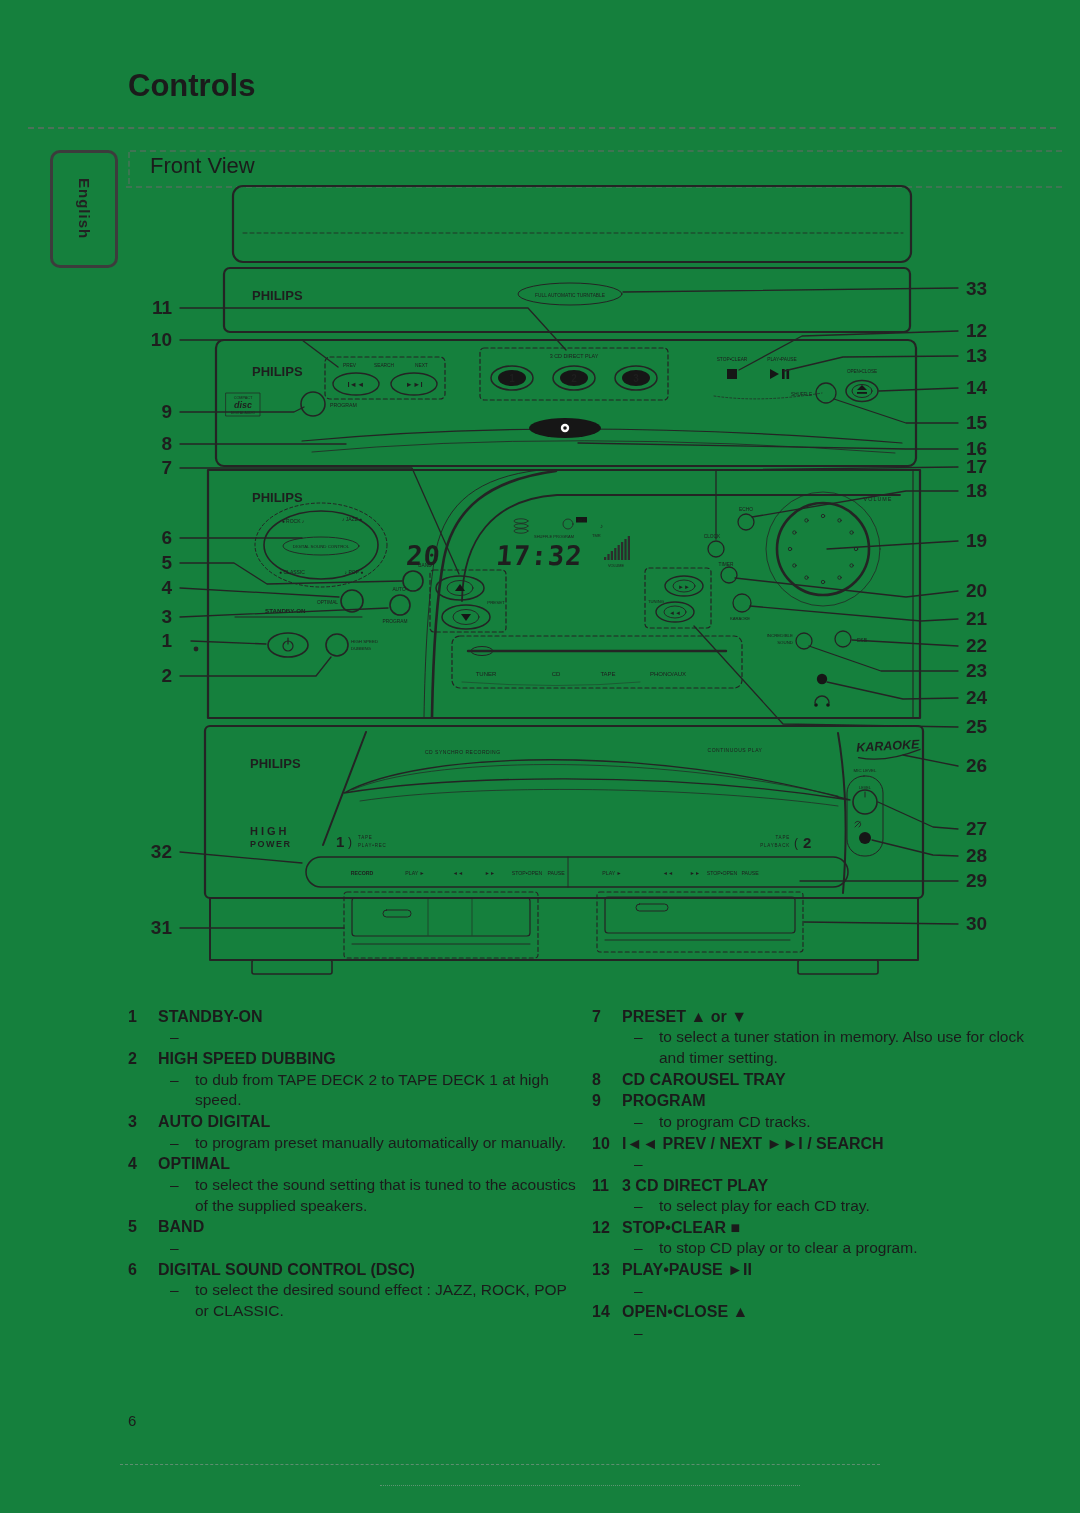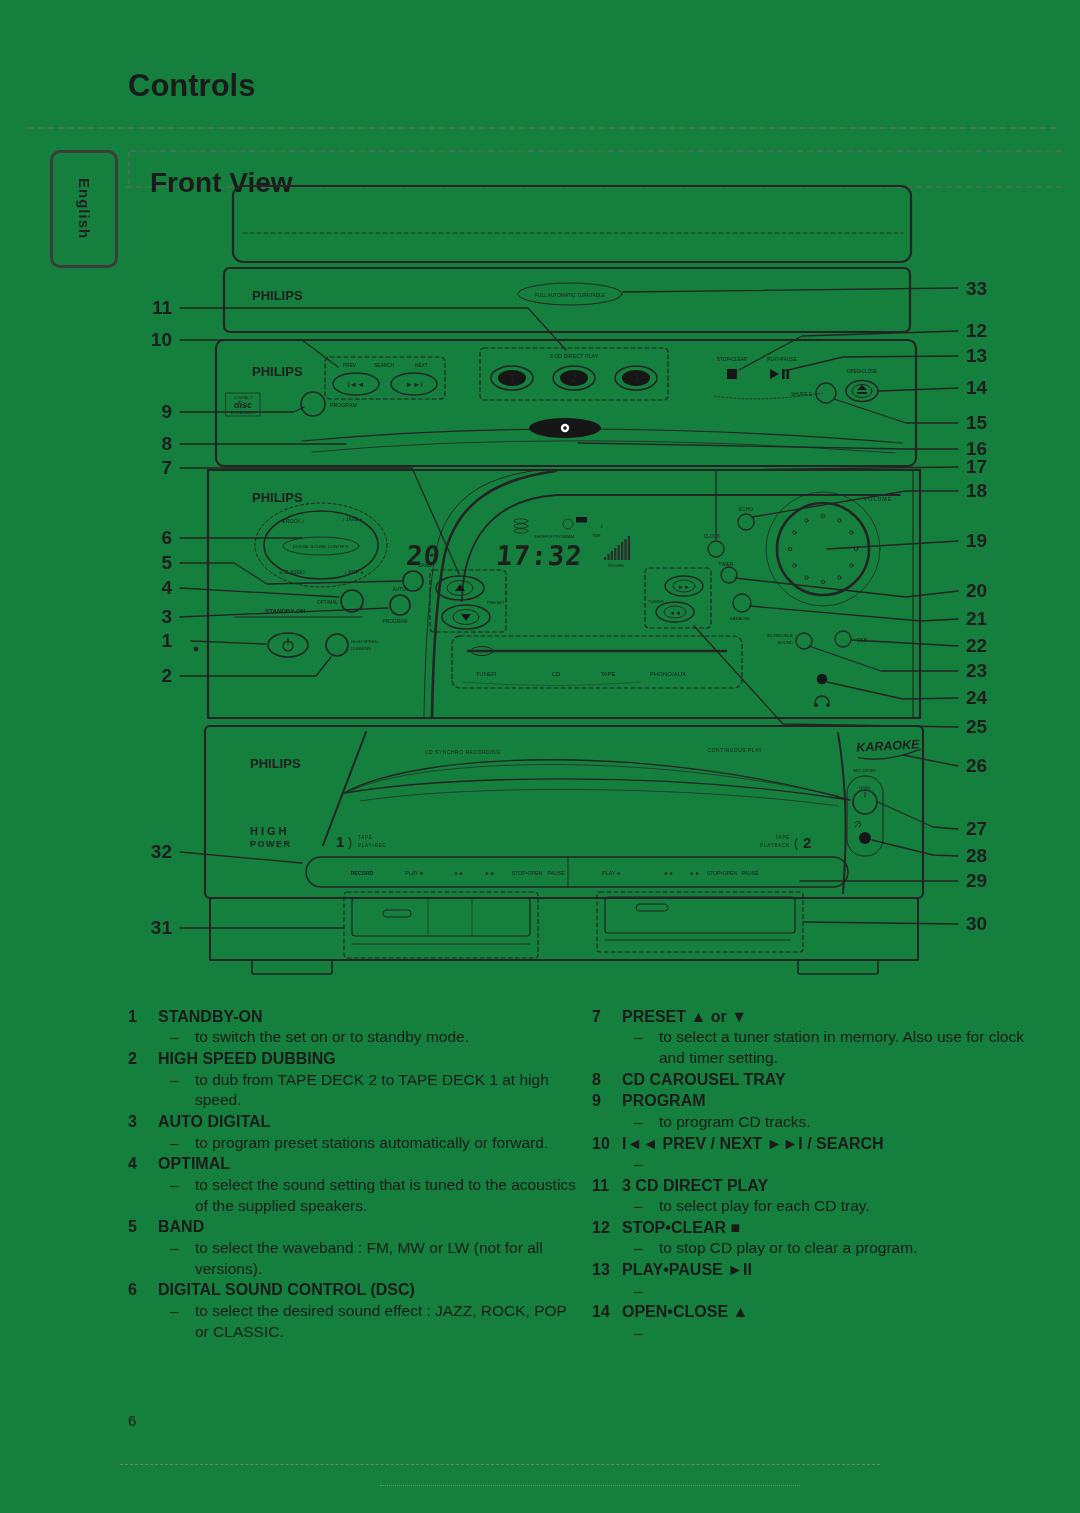--- a/index.html
+++ b/index.html
@@ -5,21 +5,21 @@
   :root{ --ink:#242424; }
   html,body{margin:0;padding:0;background:#e8e8e4;}
   .page{position:relative;width:1080px;height:1513px;background:#15803d;margin:0 auto;
         font-family:"Liberation Sans","DejaVu Sans",sans-serif;color:#1b1b1b;overflow:hidden;}
   .title{position:absolute;left:128px;top:68px;font-size:31px;font-weight:bold;letter-spacing:0;}
   .artifact{position:absolute;border-top:2px dashed #6a6a6a;opacity:.65;}
   .artifact.v{border-top:none;border-left:2px dashed #6a6a6a;}
   .lang-tab{position:absolute;left:50px;top:150px;width:62px;height:112px;border:3px solid #3c3c3c;
             border-radius:10px;display:flex;align-items:center;justify-content:center;}
   .lang-tab span{writing-mode:vertical-rl;font-weight:bold;font-size:15px;letter-spacing:1px;color:#222;}
-  .section-head{position:absolute;left:150px;top:167px;font-size:28px;font-weight:bold;}
+  .section-head{position:absolute;left:150px;top:153px;font-size:22px;font-weight:normal;}
   .diagram-svg{position:absolute;left:0;top:0;width:1080px;height:1513px;}
   .list-col{position:absolute;top:1006px;font-size:15.5px;line-height:1.34;}
   .col-left{left:128px;width:448px;}
   .col-right{left:592px;width:452px;}
   .ctl-head{display:flex;align-items:baseline;}
   .ctl-num{flex:none;width:30px;font-weight:bold;font-size:16px;}
   .ctl-term{font-weight:bold;font-size:16px;}
   .ctl-desc{display:flex;padding-left:42px;}
   .ctl-desc .dash{flex:none;width:25px;}
   .ctl-desc .desc-text{flex:1;}
@@ -461,61 +461,59 @@
   </svg>
 
   <div class="list-col col-left">
     <div class="ctl-item">
       <div class="ctl-head">
           <span class="ctl-num">1</span>
           <span class="ctl-term">STANDBY-ON</span>
         </div>
       <div class="ctl-desc">
           <span class="dash">–</span>
-          <span class="desc-text">to switch the set on or to standby mode.</span>
         </div>
     </div>
     <div class="ctl-item">
       <div class="ctl-head">
           <span class="ctl-num">2</span>
           <span class="ctl-term">HIGH SPEED DUBBING</span>
         </div>
       <div class="ctl-desc">
           <span class="dash">–</span>
           <span class="desc-text">to dub from TAPE DECK 2 to TAPE DECK 1 at high speed.</span>
         </div>
     </div>
     <div class="ctl-item">
       <div class="ctl-head">
           <span class="ctl-num">3</span>
           <span class="ctl-term">AUTO DIGITAL</span>
         </div>
       <div class="ctl-desc">
           <span class="dash">–</span>
-          <span class="desc-text">to program preset stations automatically or forward.</span>
+          <span class="desc-text">to program preset manually automatically or manually.</span>
         </div>
     </div>
     <div class="ctl-item">
       <div class="ctl-head">
           <span class="ctl-num">4</span>
           <span class="ctl-term">OPTIMAL</span>
         </div>
       <div class="ctl-desc">
           <span class="dash">–</span>
           <span class="desc-text">to select the sound setting that is tuned to the acoustics of the supplied speakers.</span>
         </div>
     </div>
     <div class="ctl-item">
       <div class="ctl-head">
           <span class="ctl-num">5</span>
           <span class="ctl-term">BAND</span>
         </div>
       <div class="ctl-desc">
           <span class="dash">–</span>
-          <span class="desc-text">to select the waveband : FM, MW or LW (not for all versions).</span>
         </div>
     </div>
     <div class="ctl-item">
       <div class="ctl-head">
           <span class="ctl-num">6</span>
           <span class="ctl-term">DIGITAL SOUND CONTROL (DSC)</span>
         </div>
       <div class="ctl-desc">
           <span class="dash">–</span>
           <span class="desc-text">to select the desired sound effect : JAZZ, ROCK, POP or CLASSIC.</span>

